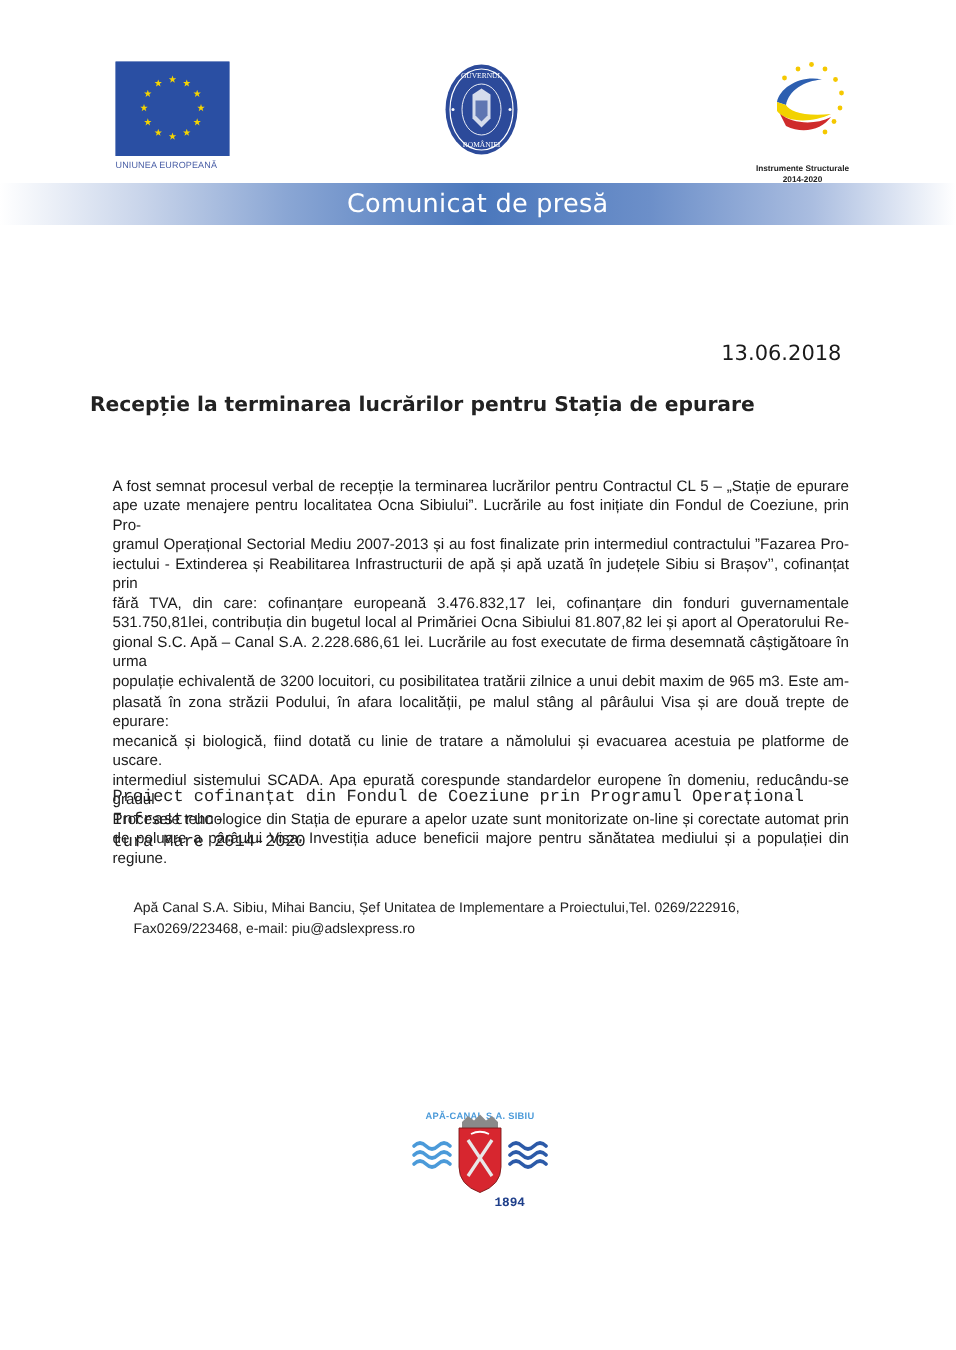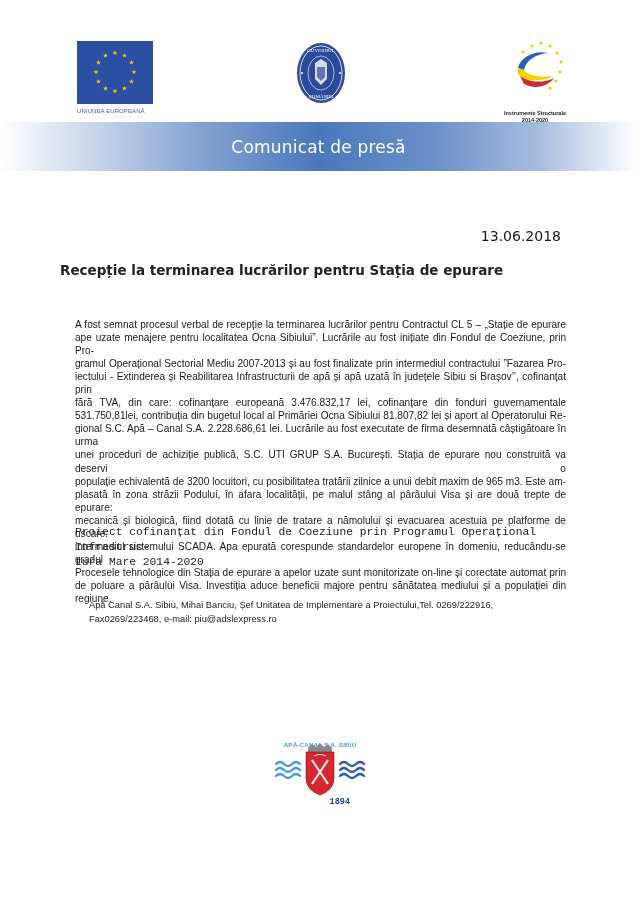--- a/index.html
+++ b/index.html
@@ -7,21 +7,21 @@
 
     .logo-eu { position: absolute; left: 77px; top: 41px; width: 76px; height: 63px; background: #2a4fa3; }
     .logo-eu svg { display: block; }
     .eu-label { position: absolute; left: 77px; top: 108px; font-family: "Liberation Sans", sans-serif; font-size: 6px; color: #4a5fa6; letter-spacing: 0.1px; white-space: nowrap; }
 
     .logo-gov { position: absolute; left: 295px; top: 41px; width: 52px; height: 64px; }
 
     .logo-is { position: absolute; left: 510px; top: 40px; width: 58px; height: 62px; }
     .is-label { position: absolute; left: 495px; top: 110px; width: 80px; text-align: center; font-family: "Liberation Sans", sans-serif; font-size: 5.5px; font-weight: bold; color: #222; line-height: 7px; }
 
-    .banner { position: absolute; left: 0; top: 122px; width: 637px; height: 49px;
+    .banner { position: absolute; left: 0; top: 122px; width: 637px; height: 28px;
       background: linear-gradient(to right, #ffffff 0%, #c8d4ea 15%, #8aa6d4 30%, #4a77bc 50%, #6c8fc9 68%, #aabde0 85%, #ffffff 100%);
       display: flex; align-items: center; justify-content: center; }
     .banner-title { font-family: "DejaVu Sans", sans-serif; font-size: 17px; color: #ffffff; letter-spacing: 0.2px; }
 
     .date { position: absolute; right: 76px; top: 228px; font-family: "DejaVu Sans", sans-serif; font-weight: normal; font-size: 14px; color: #1a1a1a; }
 
     .title { position: absolute; left: 60px; top: 261px; width: 520px; font-family: "DejaVu Sans", sans-serif; font-weight: bold; font-size: 13.5px; line-height: 18px; color: #222; }
 
     .body-text { position: absolute; left: 75px; top: 318px; width: 491px; text-align: justify; font-family: "Liberation Sans", sans-serif; font-size: 10.1px; line-height: 13.05px; color: #1a1a1a; hyphens: manual; }
     .body-text .ln { display: block; text-align: justify; text-align-last: justify; }
@@ -107,21 +107,20 @@
 </div>
 
 <div class="body-text">
   <span class="ln">A fost semnat procesul verbal de recepție la terminarea lucrărilor pentru Contractul CL 5 – „Stație de epurare</span>
   <span class="ln">ape uzate menajere pentru localitatea Ocna Sibiului”. Lucrările au fost inițiate din Fondul de Coeziune, prin Pro-</span>
   <span class="ln">gramul Operațional Sectorial Mediu 2007-2013 și au fost finalizate prin intermediul contractului ”Fazarea Pro-</span>
   <span class="ln">iectului - Extinderea și Reabilitarea Infrastructurii de apă și apă uzată în județele Sibiu si Brașov’’, cofinanțat prin</span>
   <span class="ln">fără TVA, din care: cofinanțare europeană 3.476.832,17 lei, cofinanțare din fonduri guvernamentale</span>
   <span class="ln">531.750,81lei, contribuția din bugetul local al Primăriei Ocna Sibiului 81.807,82 lei și aport al Operatorului Re-</span>
   <span class="ln">gional S.C. Apă – Canal S.A. 2.228.686,61 lei. Lucrările au fost executate de firma desemnată câștigătoare în urma</span>
-  <span class="ln">unei proceduri de achiziție publică, S.C. UTI GRUP S.A. București. Stația de epurare nou construită va deservi o</span>
   <span class="ln">populație echivalentă de 3200 locuitori, cu posibilitatea tratării zilnice a unui debit maxim de 965 m3. Este am-</span>
   <span class="ln">plasată în zona străzii Podului, în afara localității, pe malul stâng al pârâului Visa și are două trepte de epurare:</span>
   <span class="ln">mecanică și biologică, fiind dotată cu linie de tratare a nămolului și evacuarea acestuia pe platforme de uscare.</span>
   <span class="ln">intermediul sistemului SCADA. Apa epurată corespunde standardelor europene în domeniu, reducându-se gradul</span>
   <span class="ln">Procesele tehnologice din Stația de epurare a apelor uzate sunt monitorizate on-line și corectate automat prin</span>
   <span class="ln last">de poluare a pârâului Visa. Investiția aduce beneficii majore pentru sănătatea mediului și a populației din regiune.</span>
 </div>
 
 <div class="cofin">
   <div>Proiect cofinanțat din Fondul de Coeziune prin Programul Operațional Infrastruc-</div>

